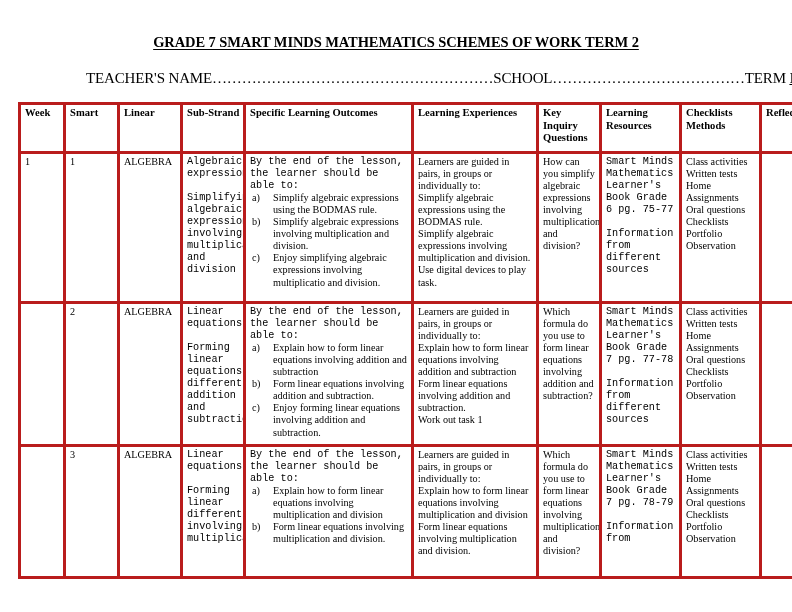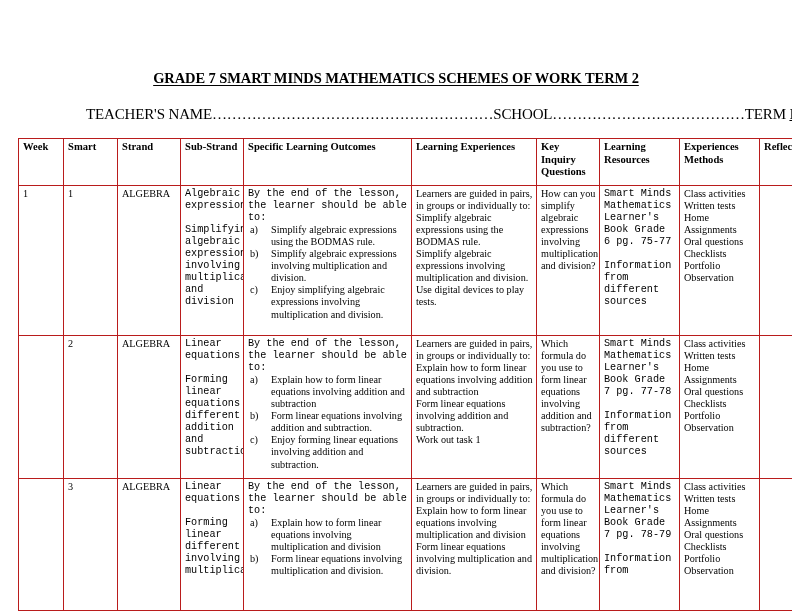--- a/index.html
+++ b/index.html
@@ -15,21 +15,20 @@
     font-family: "Liberation Serif", "DejaVu Serif", serif;
     color: #000000;
     -webkit-font-smoothing: antialiased;
   }
   .page {
     position: relative;
     width: 792px;
     height: 444px;
     box-sizing: border-box;
     padding: 4px;
-    margin-top: 36px;
   }
 
   
   .doc-title {
     text-align: center;
     font-size: 14.5px;
     font-weight: bold;
     letter-spacing: -0.1px;
     margin: 0;
     padding-top: 31px;
@@ -58,21 +57,21 @@
 
   
   table.sow {
     border-collapse: collapse;
     margin-top: 15px;
     margin-left: 14px;
     width: 764px;
     table-layout: fixed;
   }
   table.sow td, table.sow th {
-    border: 1px solid #b91c1c;
+    border: 3px solid #b91c1c;
     vertical-align: top;
     padding: 2px 3px 2px 4px;
     font-size: 10.2px;
     line-height: 1.18;
     font-weight: normal;
     text-align: left;
     overflow: hidden;
   }
   table.sow thead th {
     font-weight: bold;
@@ -135,53 +134,53 @@
         <col class="c-le">
         <col class="c-kiq">
         <col class="c-lr">
       <col class="c-am">
         <col class="c-ref">
     </colgroup>
     <thead>
       <tr>
         <th>Week</th>
         <th>Smart</th>
-        <th>Strand</th>
+        <th>Linear</th>
         <th>Sub-Strand</th>
         <th>Specific Learning Outcomes</th>
         <th>Learning Experiences</th>
         <th>Key Inquiry Questions</th>
         <th>Learning Resources</th>
-        <th>Experiences Methods</th>
+        <th>Checklists Methods</th>
         <th>Reflection</th>
       </tr>
     </thead>
     <tbody>
         <tr style="height: 150px;">
           <td class="bold-cell">1</td>
           <td class="bold-cell">1</td>
           <td>ALGEBRA</td>
           <td>
             <div class="blk">Algebraic expressions</div>
             <div class="gap"></div>
             <div class="blk">Simplifying algebraic expressions involving multiplication and division</div>
           </td>
           <td>
             <div class="blk">By the end of the lesson, the learner should be able to:</div>
             <ul class="lettered">
               <li><span class="lbl">a)</span><span>Simplify algebraic expressions using the BODMAS rule.</span></li>
               <li><span class="lbl">b)</span><span>Simplify algebraic expressions involving multiplication and division.</span></li>
-              <li><span class="lbl">c)</span><span>Enjoy simplifying algebraic expressions involving multiplication and division.</span></li>
+              <li><span class="lbl">c)</span><span>Enjoy simplifying algebraic expressions involving multiplicatio and division.</span></li>
             </ul>
           </td>
           <td class="lines">
             <div>Learners are guided in pairs, in groups or individually to:</div>
             <div>Simplify algebraic expressions using the BODMAS rule.</div>
             <div>Simplify algebraic expressions involving multiplication and division.</div>
-            <div>Use digital devices to play tests.</div>
+            <div>Use digital devices to play task.</div>
           </td>
           <td>How can you simplify algebraic expressions involving multiplication and division?</td>
           <td>
             <div class="blk">Smart Minds Mathematics Learner's Book Grade 6 pg. 75-77</div>
             <div class="gap"></div>
             <div class="blk">Information from different sources</div>
           </td>
           <td class="lines">
             <div>Class activities</div>
             <div>Written tests</div>

